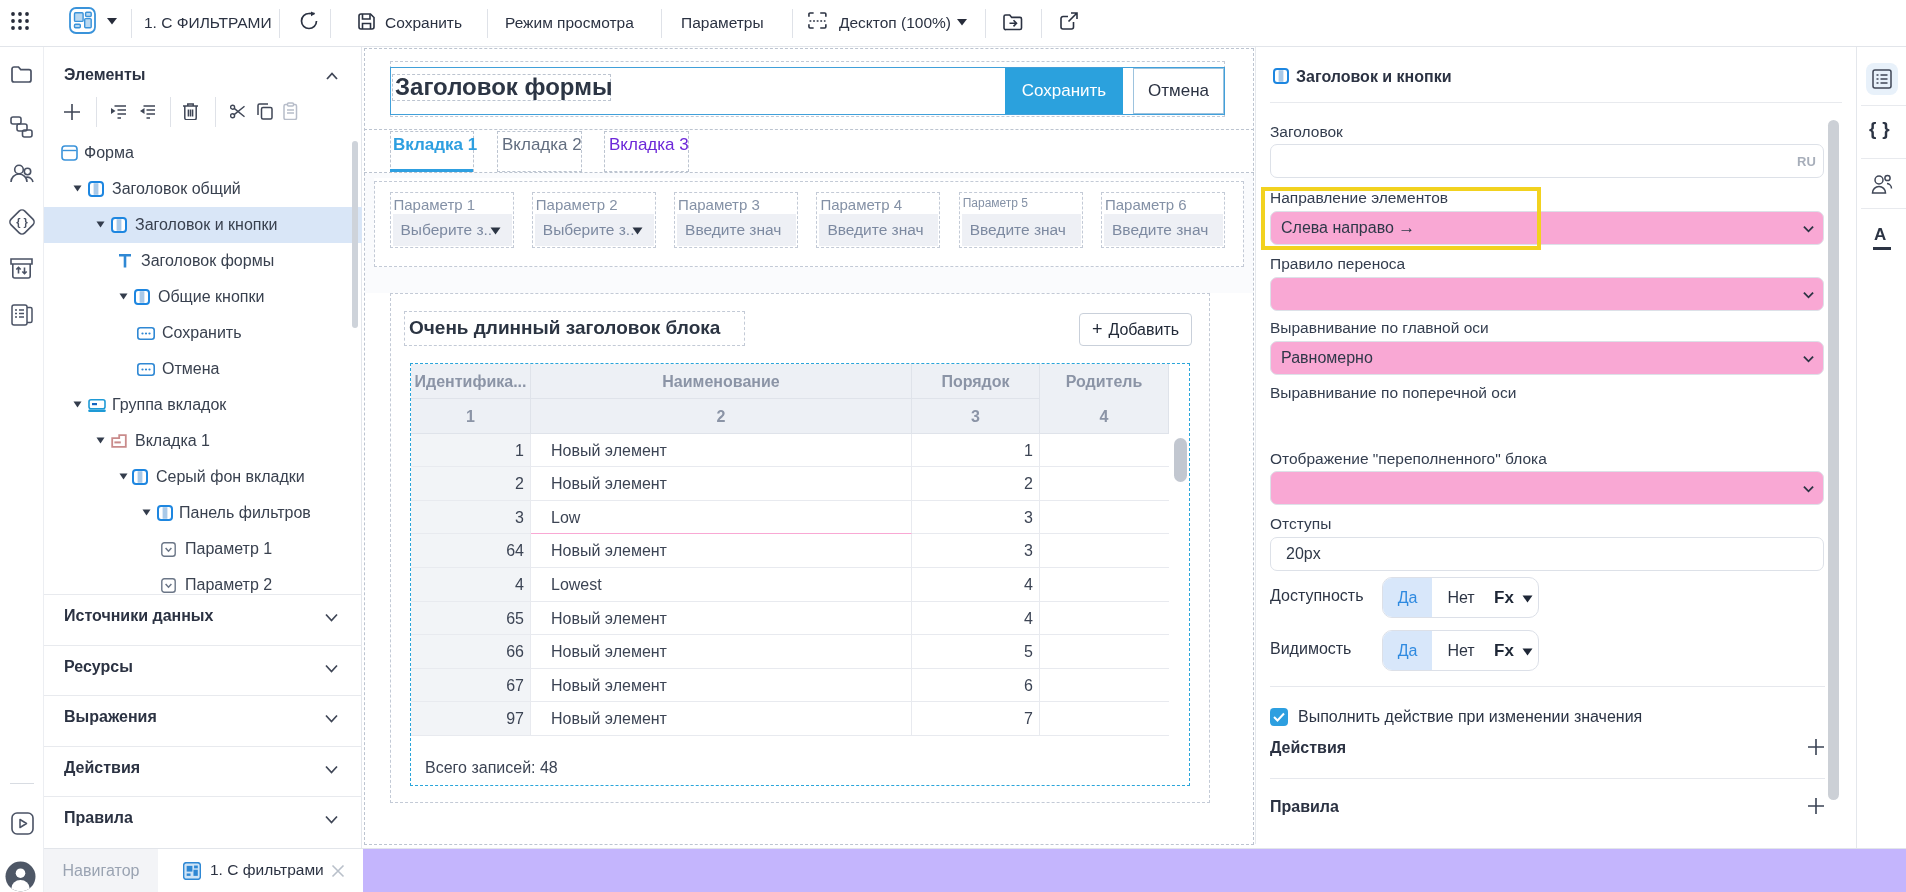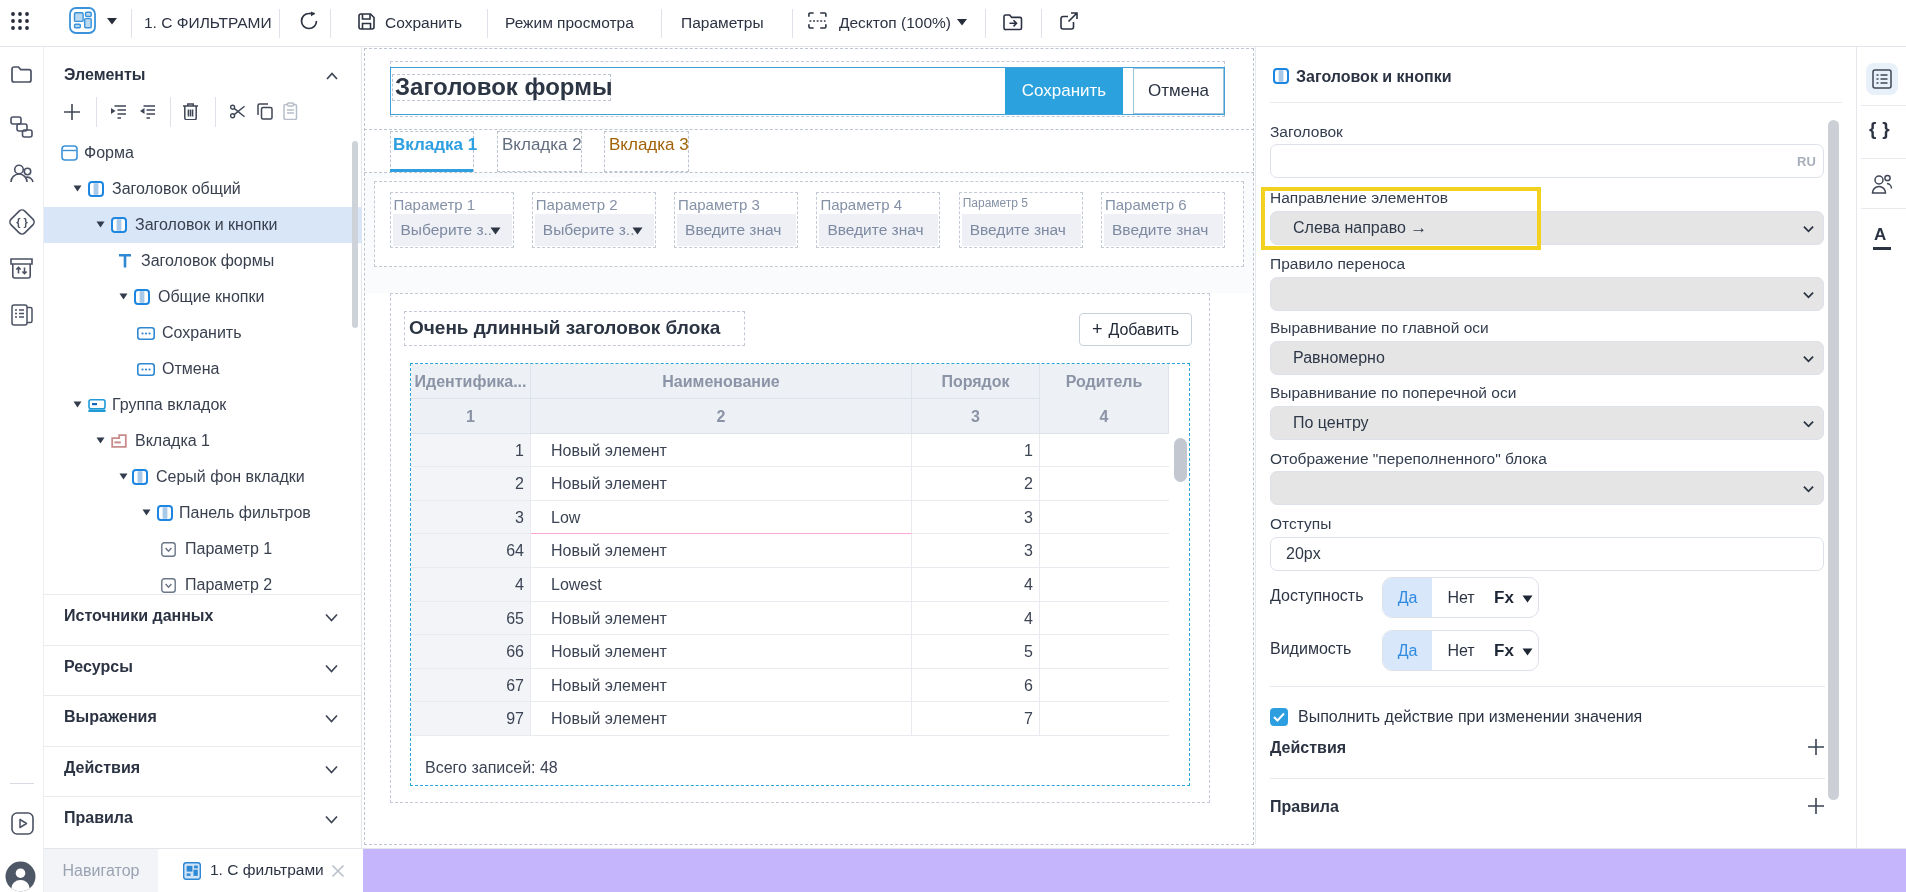--- a/index.html
+++ b/index.html
@@ -2,21 +2,21 @@
 <html><head><meta charset="utf-8">
 <style>
 *{margin:0;padding:0;box-sizing:border-box}
 html,body{width:1906px;height:892px;overflow:hidden}
 body{font-family:"Liberation Sans",sans-serif;position:relative;background:#fff;color:#2c3444;font-size:16px}
 .abs{position:absolute}
 svg{display:block}
 .sep{position:absolute;top:9px;width:1px;height:29px;background:#dfe2e8}
 .ttxt{position:absolute;top:0;height:47px;line-height:46px;font-size:15.5px;color:#2b3242;white-space:nowrap}
 .lbl{position:absolute;font-size:15.5px;color:#333d4e;white-space:nowrap}
-.sel{position:absolute;left:1269px;width:554px;height:34px;border:1px solid #dde1e8;border-radius:7px;background:#e5e5e5;font-size:16px;color:#2e3848;line-height:32px;padding-left:22px}
+.sel{position:absolute;left:1269px;width:554px;height:34px;border:1px solid #dde1e8;border-radius:7px;background:#f9a8d4;font-size:16px;color:#2e3848;line-height:32px;padding-left:10px}
 .chev{position:absolute;right:9px;top:12px;width:11px;height:10px}
 .dash{position:absolute;border:1px dashed #bcc4d0}
 .tdash{position:absolute;border:1px dashed #2aa5da}
 .trow{position:absolute;left:0;width:318px;height:36px}
 .trow .txt{position:absolute;font-size:16px;color:#39414f;top:50%;transform:translateY(-50%);white-space:nowrap}
 .shead{position:absolute;left:0;width:318px;font-weight:bold;font-size:16px;color:#2b3242}
 </style></head>
 <body>
 
 <div class="abs" id="toolbar" style="left:0;top:0;width:1906px;height:47px;background:#fff;border-bottom:1px solid #e2e5ea;z-index:50">
@@ -346,21 +346,21 @@
  <div class="abs" style="left:33px;top:26px;font-size:24px;font-weight:bold;color:#2c3544">Заголовок формы</div>
  <div class="abs" style="left:643px;top:21px;width:118px;height:46px;background:#2ba1dd;color:#fff;font-size:17px;text-align:center;line-height:46px">Сохранить</div>
  <div class="abs" style="left:771px;top:21px;width:91px;height:46px;background:#fff;border:1px solid #9dc3de;color:#2b3242;font-size:17px;text-align:center;line-height:44px">Отмена</div>
 
  <div class="dash" style="left:1.5px;top:82px;width:890px;height:44px;border-left:none;border-right:none"></div>
  <div class="dash" style="left:28px;top:84px;width:84px;height:41px"></div>
  <div class="dash" style="left:135px;top:84px;width:85px;height:41px"></div>
  <div class="dash" style="left:242px;top:84px;width:85px;height:41px"></div>
  <div class="abs" style="left:31px;top:88px;font-size:17px;font-weight:bold;color:#2e9fe0">Вкладка 1</div>
  <div class="abs" style="left:140px;top:88px;font-size:17px;color:#636e80">Вкладка 2</div>
- <div class="abs" style="left:247px;top:88px;font-size:17px;color:#a16207">Вкладка 3</div>
+ <div class="abs" style="left:247px;top:88px;font-size:17px;color:#6d28d9">Вкладка 3</div>
  <div class="abs" style="left:28px;top:122px;width:83px;height:3px;background:#2e9fe0"></div>
 
  <div class="abs" style="left:2.5px;top:126px;width:888px;height:120px;background:#fafbfd"></div>
 
  <div class="abs" style="left:12px;top:131px;width:870px;height:89px;background:#fff"></div>
  <div class="dash" style="left:12px;top:134px;width:870px;height:86px;border-color:#c3cad6"></div>
 
  <div id="params">
       <div class="dash" style="left:27.5px;top:145px;width:124px;height:56px;border-color:#c3cad6">
 <div class="abs" style="left:3px;top:3px;font-size:15px;color:#8491a6">Параметр 1</div>
@@ -468,23 +468,20 @@
  <div class="sel" style="left:14px;top:230px">
       <svg class="chev" viewBox="0 0 12 8">
         <path d="M1 1.5 L6 6.5 L11 1.5" fill="none" stroke="#2c3444" stroke-width="2"></path>
       </svg>
     </div>
  <div class="lbl" style="left:14px;top:272px">Выравнивание по главной оси</div>
  <div class="sel" style="left:14px;top:294px">Равномерно<svg class="chev" viewBox="0 0 12 8">
         <path d="M1 1.5 L6 6.5 L11 1.5" fill="none" stroke="#2c3444" stroke-width="2"></path>
       </svg></div>
  <div class="lbl" style="left:14px;top:337px">Выравнивание по поперечной оси</div>
- <div class="sel" style="left:14px;top:359px">По центру<svg class="chev" viewBox="0 0 12 8">
-        <path d="M1 1.5 L6 6.5 L11 1.5" fill="none" stroke="#2c3444" stroke-width="2"></path>
-      </svg></div>
  <div class="lbl" style="left:14px;top:403px">Отображение "переполненного" блока</div>
  <div class="sel" style="left:14px;top:424px">
       <svg class="chev" viewBox="0 0 12 8">
         <path d="M1 1.5 L6 6.5 L11 1.5" fill="none" stroke="#2c3444" stroke-width="2"></path>
       </svg>
     </div>
  <div class="lbl" style="left:14px;top:468px">Отступы</div>
  <div class="abs" style="left:14px;top:490px;width:554px;height:34px;border:1px solid #dde1e8;border-radius:7px;background:#fff;font-size:16px;color:#2e3848;line-height:32px;padding-left:15px">20px</div>
 
  <div class="abs" style="left:14px;top:540px;font-size:16px;color:#2c3444">Доступность</div>

